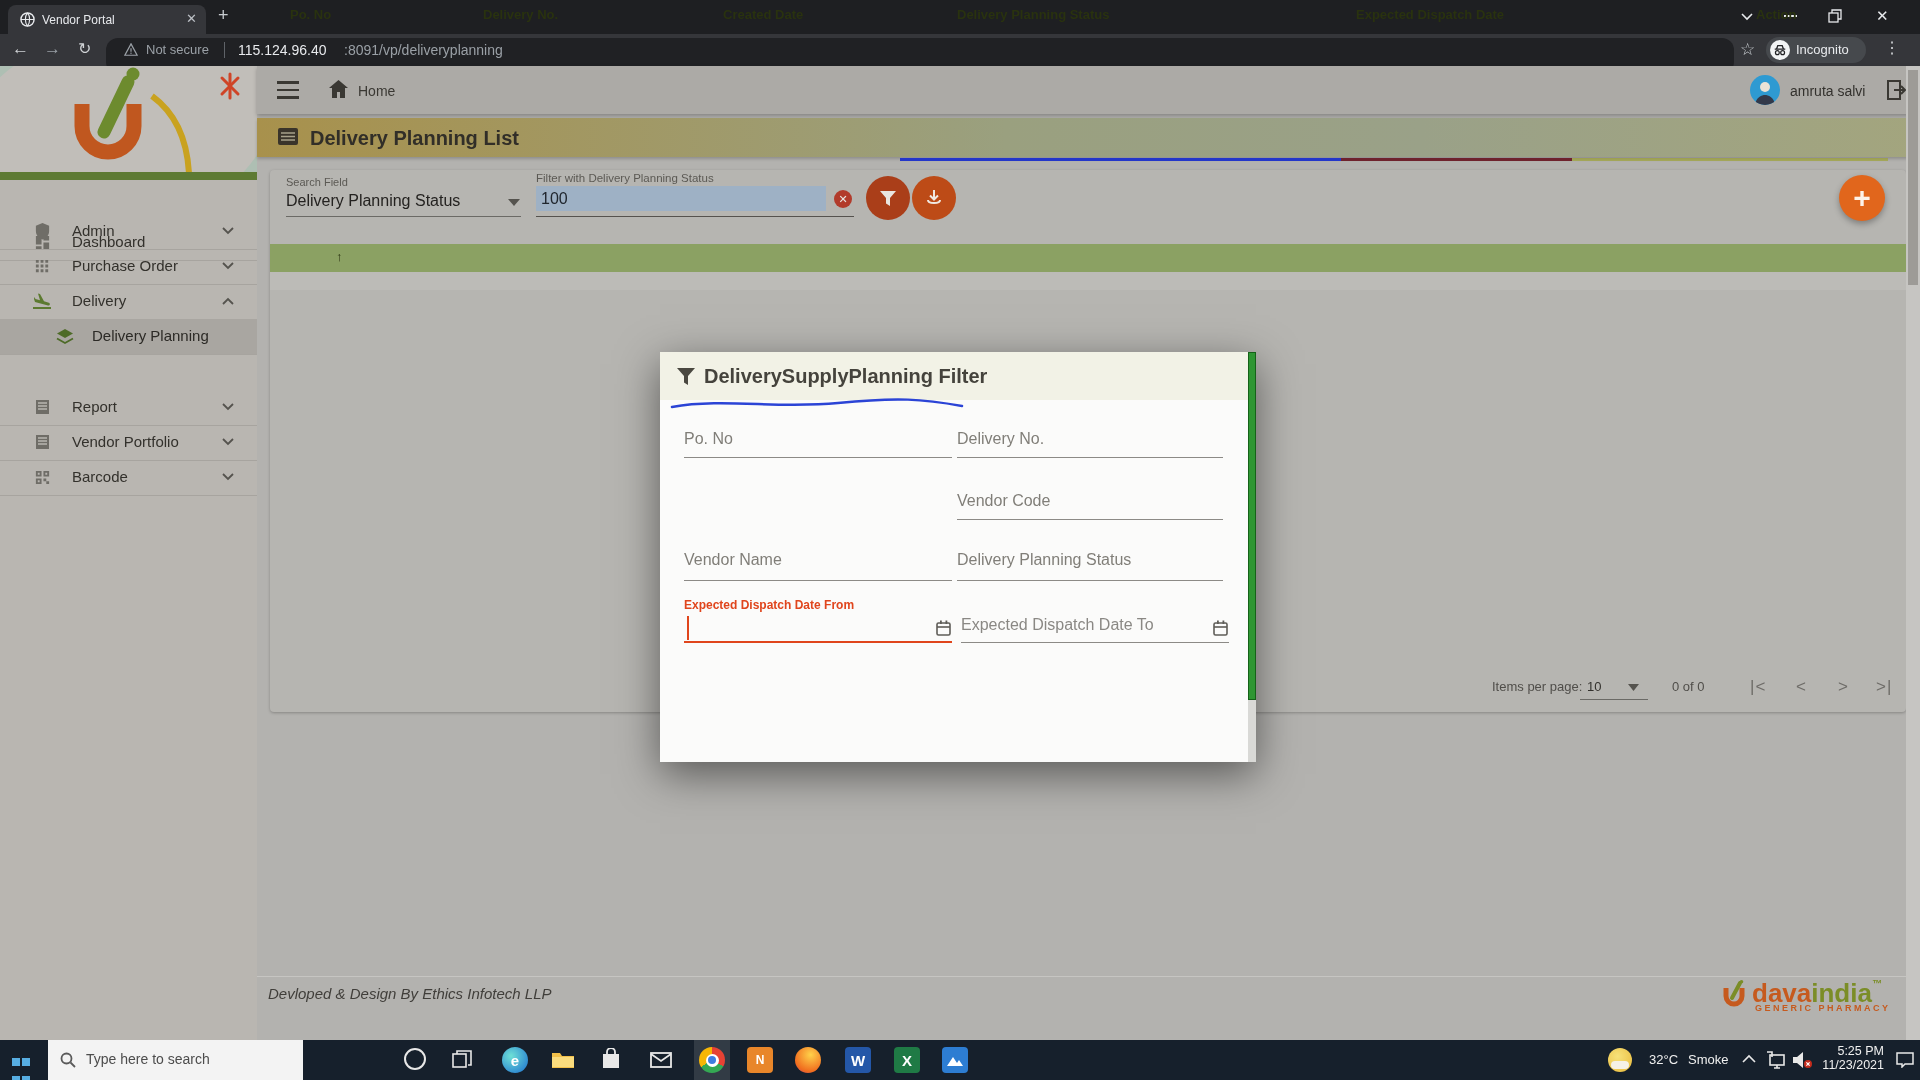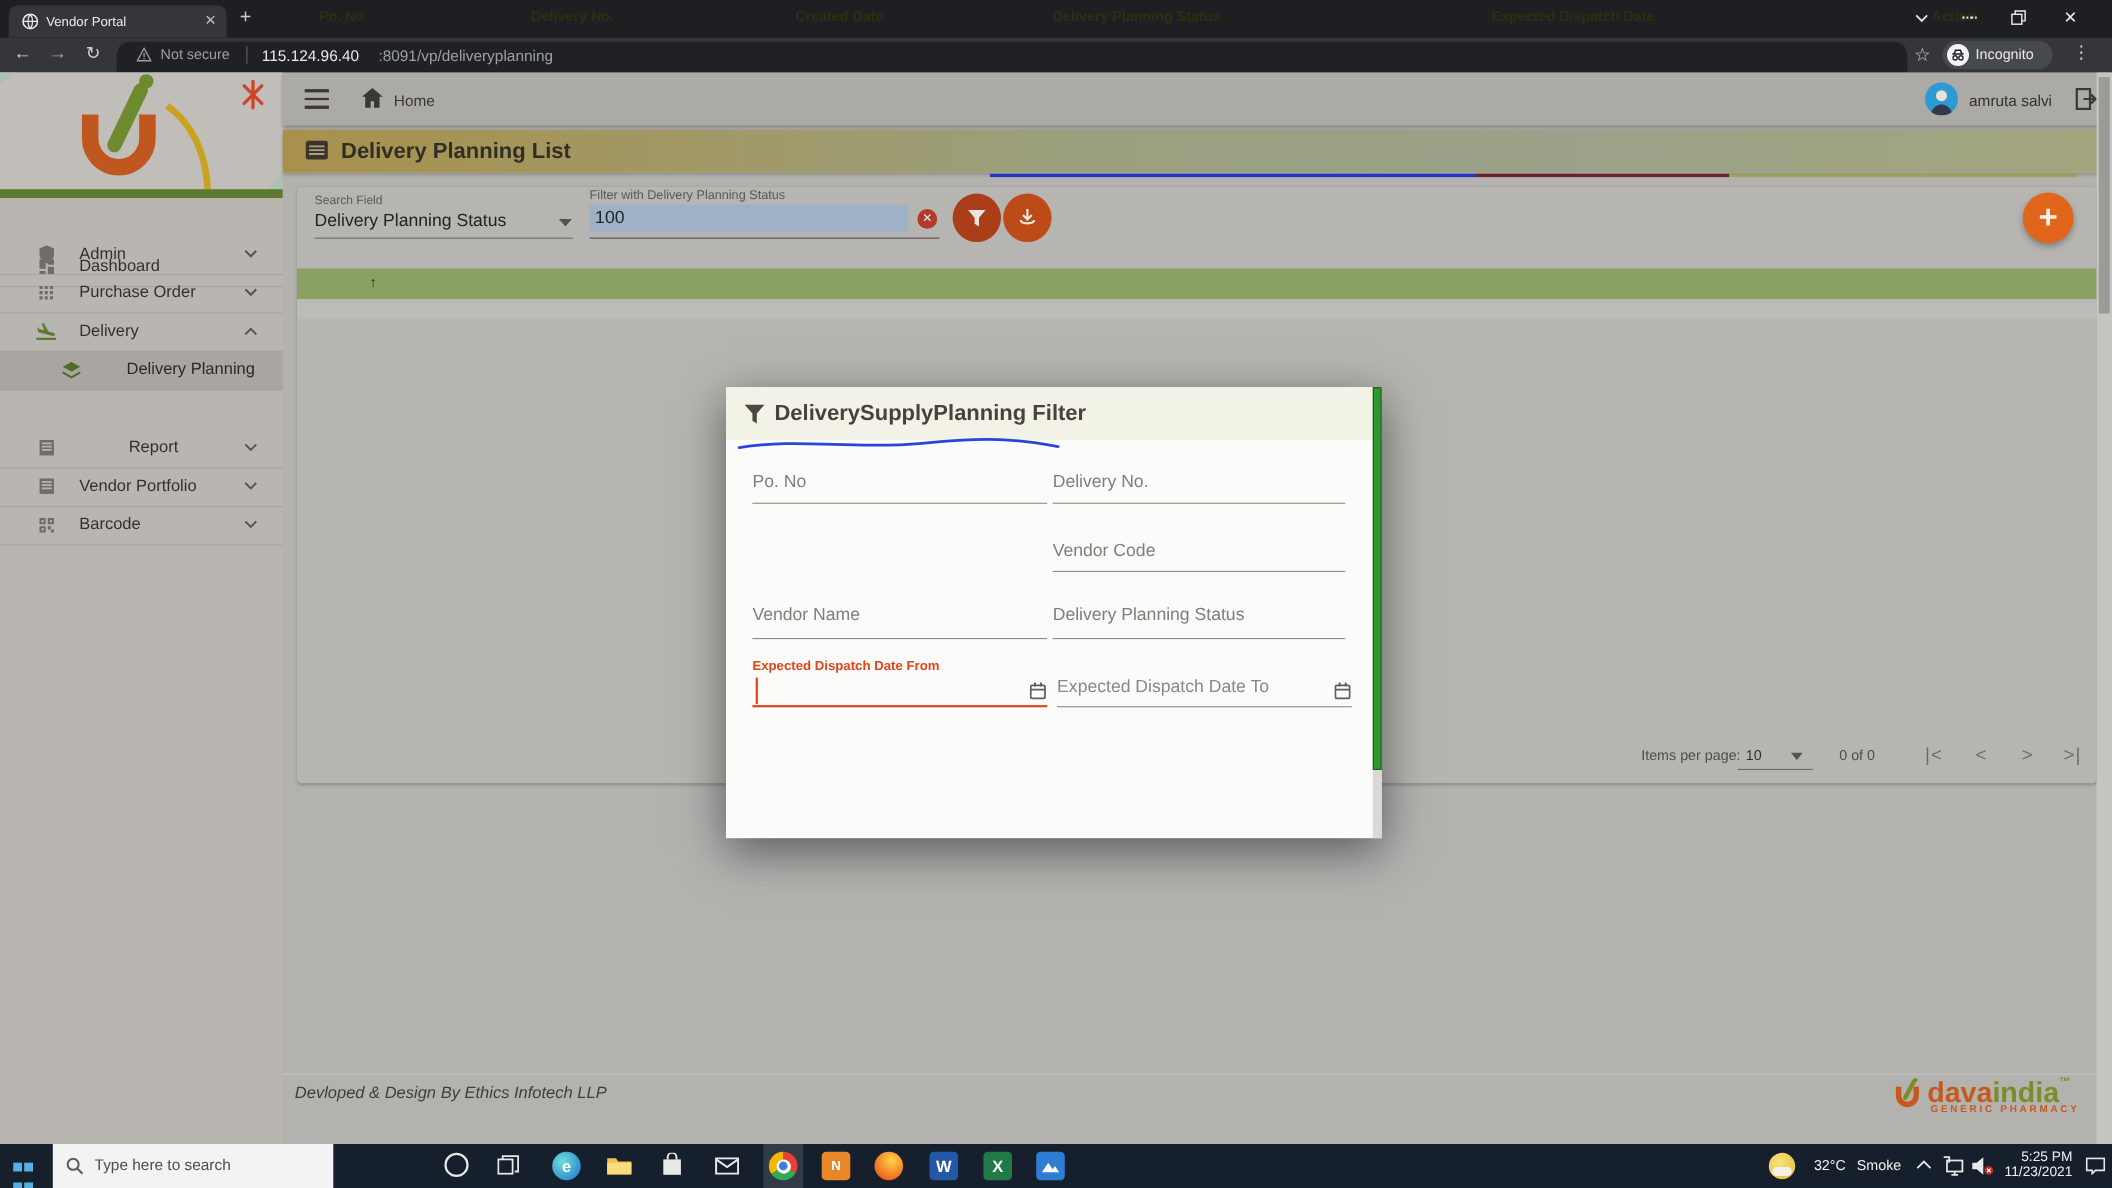--- a/index.html
+++ b/index.html
@@ -169,30 +169,30 @@
           </svg>
         </span>
     </div>
     <div class="a sideitem" style="top:253px;background:#a9a6a1;">
       <span class="a ic" style="left:56px;top:9px;">
           <svg width="18" height="17" viewBox="0 0 18 17">
             <path d="M9 1l8 4.5L9 10 1 5.5z" fill="#4e6b28"></path>
             <path d="M1 10.5L9 15l8-4.5" fill="none" stroke="#4e6b28" stroke-width="1.8"></path>
           </svg>
         </span>
-      <span class="a sidelabel" style="left:92px;color:#2c2a26;margin-left:23px;">Delivery Planning</span>
+      <span class="a sidelabel" style="left:92px;color:#2c2a26;">Delivery Planning</span>
     </div>
     <div class="a sideitem" style="top:324px;">
       <span class="a ic" style="left:34px;top:8px;">
           <svg width="17" height="18" viewBox="0 0 17 18">
             <rect x="2" y="2" width="13" height="14" fill="#6f6d67"></rect>
             <path d="M4 5h9M4 8h9M4 11h9" stroke="#b9b6b1" stroke-width="1.6"></path>
           </svg>
         </span>
-      <span class="a sidelabel" style="left:72px;margin-left:45px;">Report</span>
+      <span class="a sidelabel" style="left:72px;">Report</span>
       <span class="a ic" style="left:222px;top:13px;">
           <svg width="12" height="8" viewBox="0 0 12 8">
             <polyline points="1,1 6,6 11,1" fill="none" stroke="#55534e" stroke-width="1.8"></polyline>
           </svg>
         </span>
     </div>
     <div class="a sideitem" style="top:394px;">
       <span class="a ic" style="left:34px;top:9px;">
           <svg width="17" height="17" viewBox="0 0 18 18" fill="#6f6d67">
             <path d="M2 2h6v6H2zM4 4v2h2V4zM10 2h6v6h-6zM12 4v2h2V4zM2 10h6v6H2zM4 12v2h2v-2zM10 10h3v3h-3zM13 13h3v3h-3z"></path>

